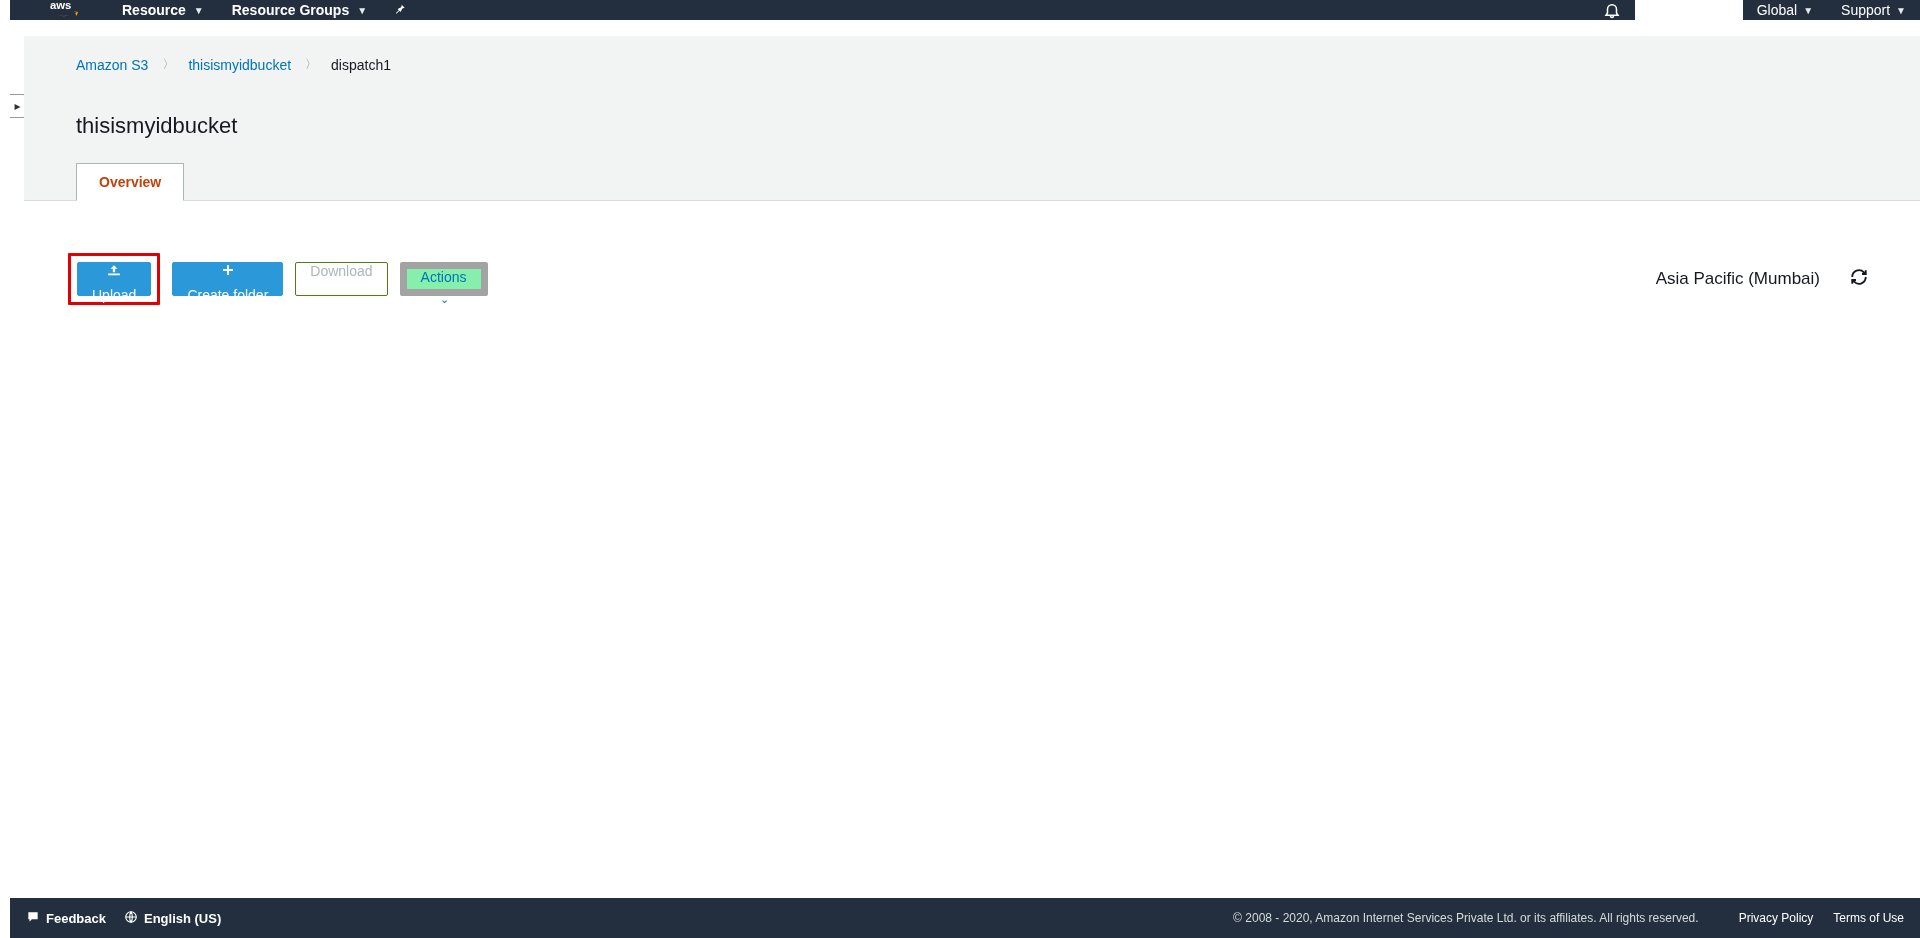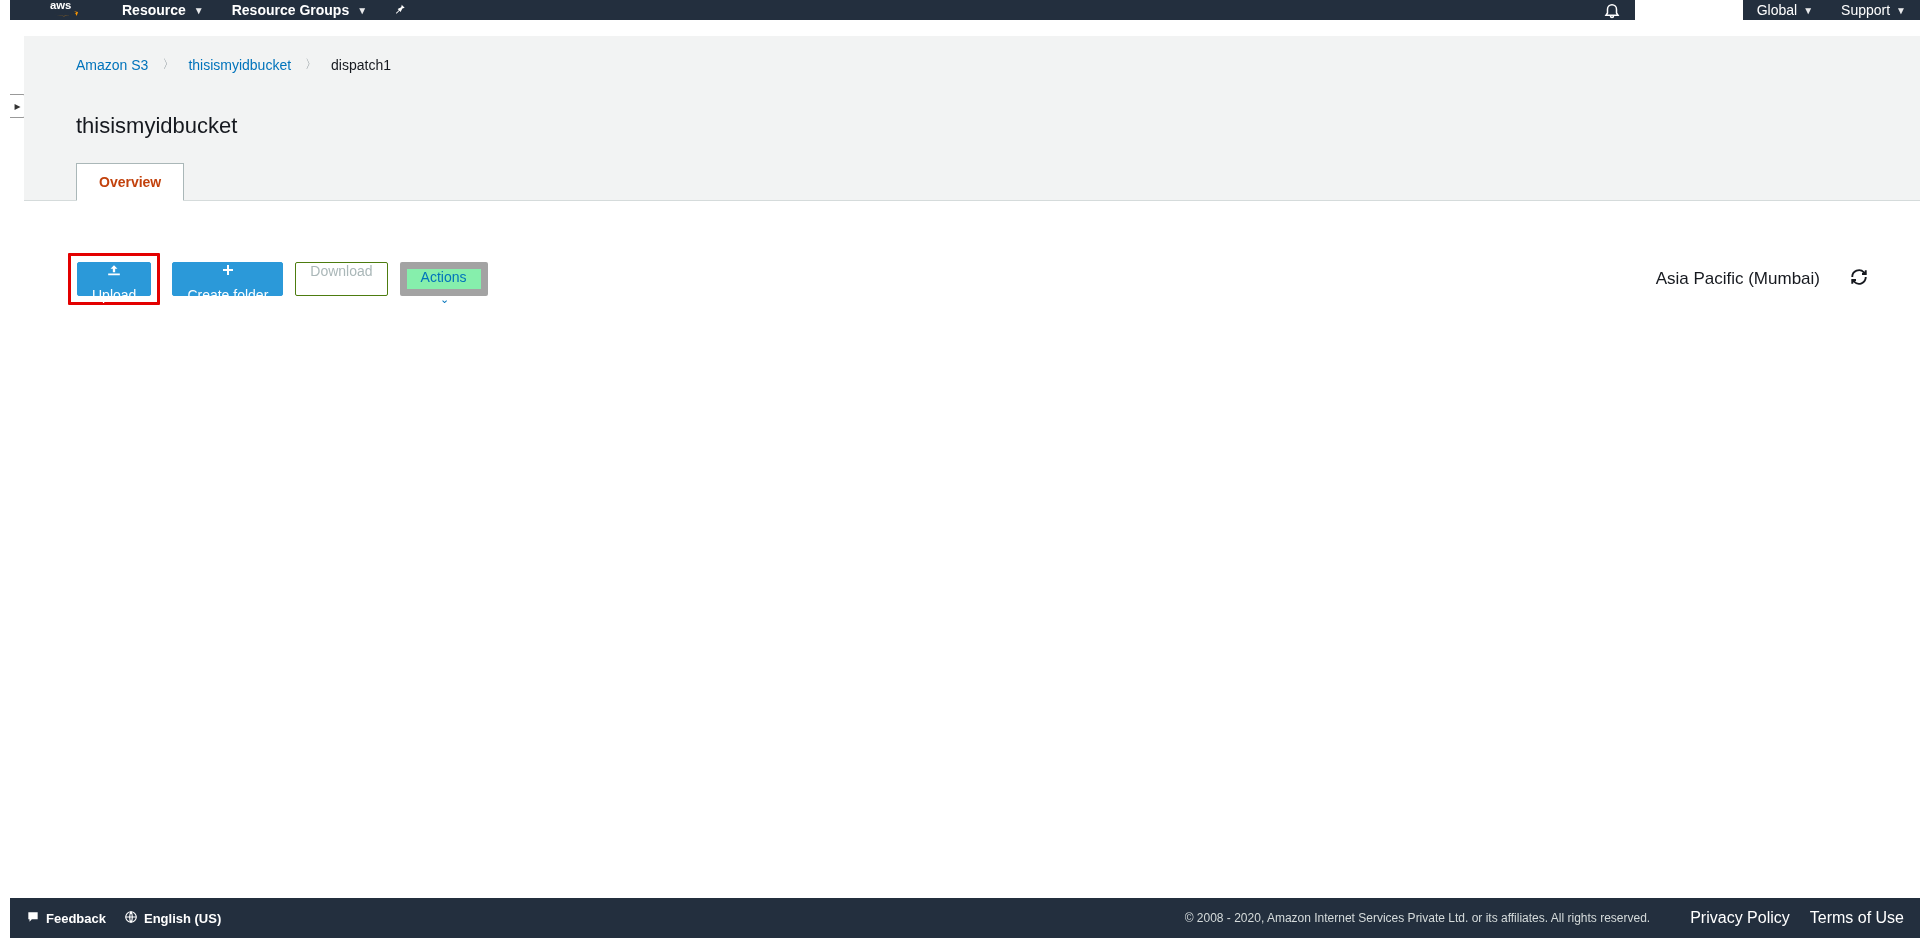--- a/index.html
+++ b/index.html
@@ -217,21 +217,21 @@
     padding: 0 16px;
   }
   .footer .fb-item {
     display: flex; align-items: center; gap: 6px;
     margin-right: 18px;
     cursor: pointer;
     font-weight: 700;
   }
   .footer .spacer { flex: 1; }
   .footer .copyright { color: #d5dbdb; font-size: 12px; margin-right: 20px; font-weight: 400; }
-  .footer .link { color: #fff; text-decoration: none; margin-left: 20px; cursor: pointer; font-size: 16px; font-weight: 400; }
+  .footer .link { color: #fff; text-decoration: none; margin-left: 20px; cursor: pointer; font-size: 12px; font-weight: 400; }
 
   .leftedge {
     position: absolute;
     left: 0; top: 0; bottom: 0;
     width: 10px;
     background: #fff;
   }
 </style>
 </head>
 <body>

